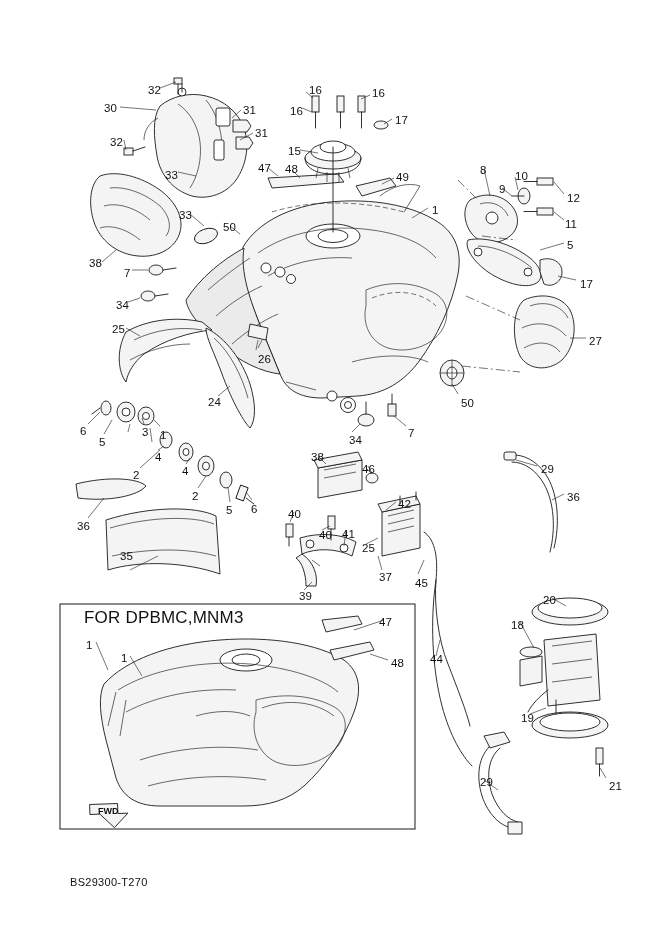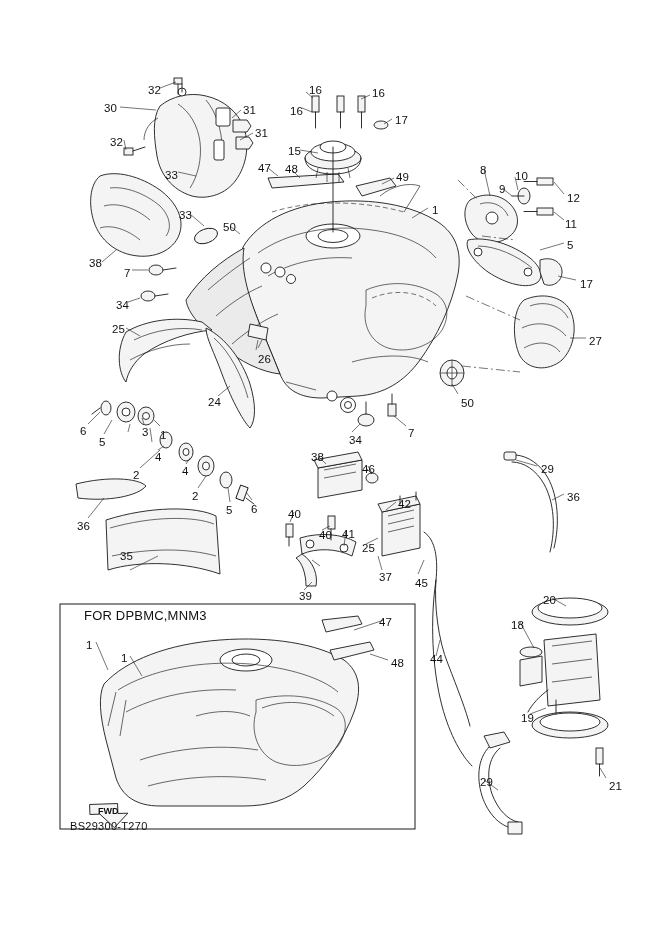--- a/index.html
+++ b/index.html
@@ -21,21 +21,21 @@
   .lbl {
     position: absolute;
     font-family: "Liberation Sans", sans-serif;
     font-size: 11.5px;
     color: #111111;
     white-space: nowrap;
     line-height: 1;
   }
   .inset-title {
     position: absolute;
-    font-size: 13px;
+    font-size: 17px;
     color: #111;
     white-space: nowrap;
     letter-spacing: 0.2px;
   }
   .code {
     position: absolute;
     font-size: 11px;
     color: #111;
     letter-spacing: 0.3px;
   }
@@ -440,15 +440,15 @@
   <div class="lbl" style="left:121px;top:653px">1</div>
   <div class="lbl" style="left:430px;top:654px">44</div>
   <div class="lbl" style="left:521px;top:713px">19</div>
   <div class="lbl" style="left:609px;top:781px">21</div>
   <div class="lbl" style="left:480px;top:777px">29</div>
 
   <div class="inset-title" style="left:84px;top:608px">FOR DPBMC,MNM3</div>
 
   <div class="fwd-text" style="left:98px;top:806px">FWD</div>
 
-  <div class="code" style="left:70px;top:820px">BS29300-T270</div>
+  <div class="code" style="left:70px;top:876px">BS29300-T270</div>
 
 </div>
 
 </body></html>

